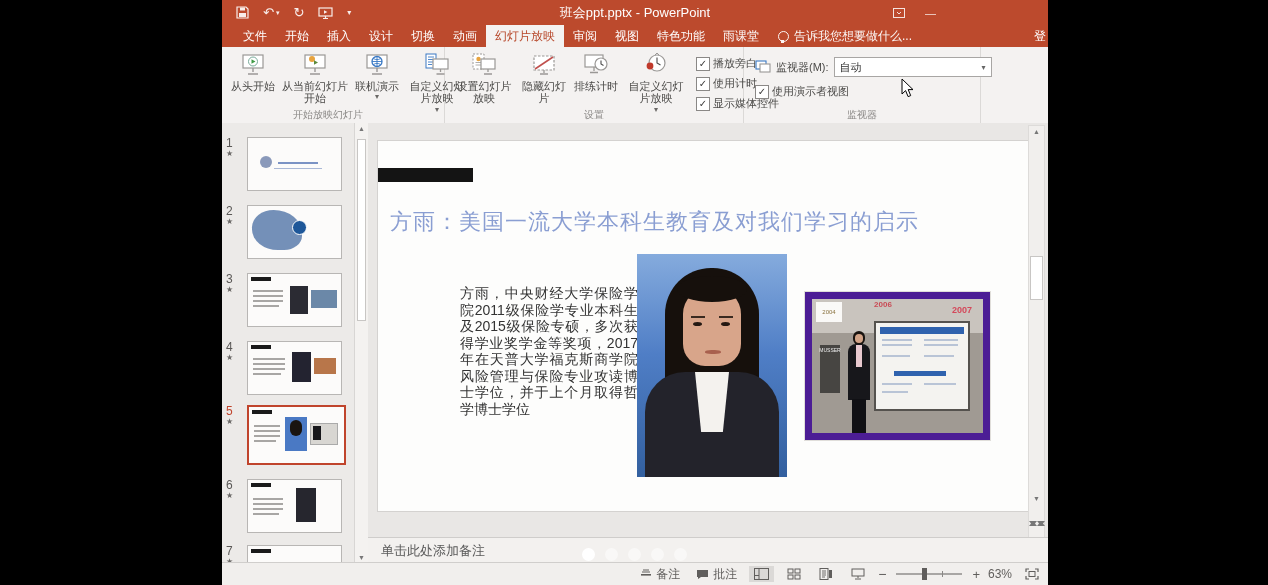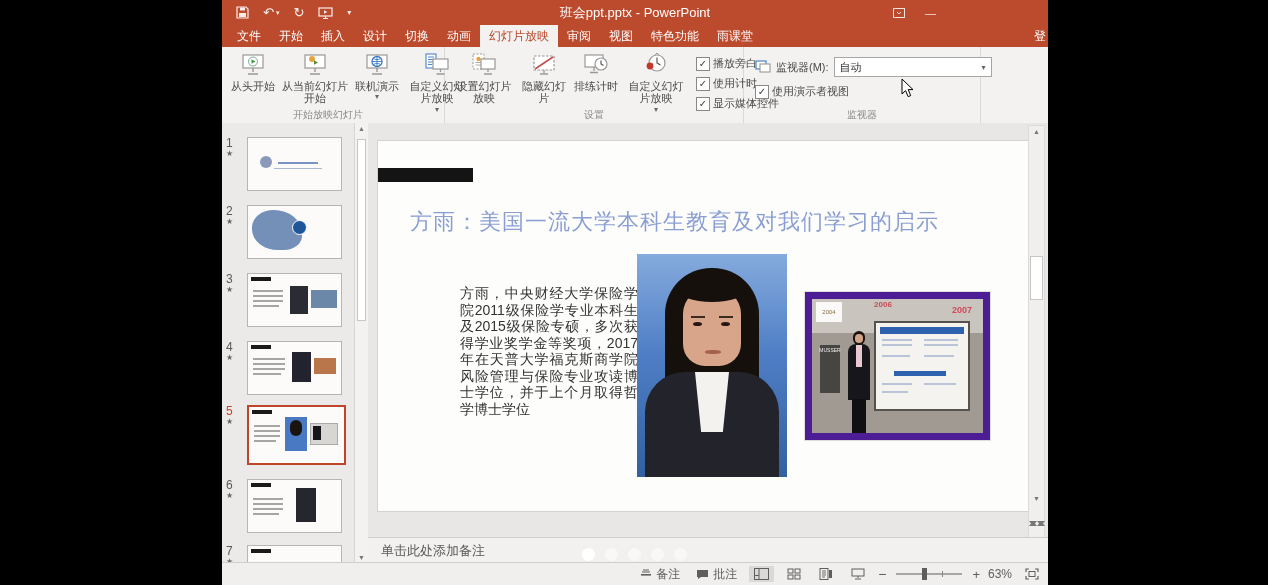--- a/index.html
+++ b/index.html
@@ -8,21 +8,21 @@
   
   .ppt{position:absolute;left:222px;top:0;width:826px;height:585px;background:#e9e7e5;overflow:hidden;}
   
   .titlebar{position:relative;height:25px;background:#bc4a2d;display:flex;align-items:center;color:#fff;}
   .qat{display:flex;align-items:center;gap:14px;margin-left:14px;font-size:13px;}
   .qat .qbtn{opacity:.9;display:flex;align-items:center;}
   .win-title{position:absolute;left:0;right:0;text-align:center;font-size:13px;color:#fff;pointer-events:none;}
   .tb-right{position:absolute;right:112px;top:0;display:flex;gap:20px;align-items:center;height:25px;}
   .tb-right .tbtn{font-size:11px;opacity:.85;}
   
-  .tabrow{height:22px;background:#bc4a2d;display:flex;align-items:stretch;color:#fff;font-size:12px;padding-left:6px;}
+  .tabrow{height:22px;background:#bc4a2d;display:flex;align-items:stretch;color:#fff;font-size:12px;padding-left:12px;}
   .tab{padding:0 9px;line-height:22px;white-space:nowrap;}
   .tab.active{background:#f4f2f1;color:#b7472a;}
   .tellme{display:flex;align-items:center;gap:5px;padding:0 10px;line-height:22px;white-space:nowrap;opacity:.95;}
   .bulb{width:9px;height:9px;border:1.5px solid #fff;border-radius:50%;position:relative;display:inline-block;}
   .bulb:after{content:"";position:absolute;left:2px;top:8px;width:3px;height:3px;background:#fff;}
   .signin{margin-left:auto;line-height:22px;padding-right:2px;}
   
   .ribbon{position:relative;height:76px;background:#f4f2f1;border-bottom:1px solid #d2d0ce;display:flex;}
   .rgroup{position:relative;display:flex;align-items:flex-start;padding:4px 5px 13px 5px;border-right:1px solid #dbd9d7;}
   .rgroup-label{position:absolute;bottom:1px;left:0;right:0;text-align:center;font-size:10px;color:#8a8886;}
@@ -54,21 +54,21 @@
   .tscroll{position:absolute;right:0;top:0;bottom:0;width:13px;background:#f4f2f0;border-left:1px solid #d8d6d4;}
   .tscroll .up{position:absolute;top:2px;left:0;right:0;text-align:center;font-size:7px;color:#777;}
   .tscroll .dn{position:absolute;bottom:2px;left:0;right:0;text-align:center;font-size:7px;color:#777;}
   .tthumb{position:absolute;left:2px;right:2px;top:16px;height:180px;background:#fff;border:1px solid #c8c6c4;}
   
   .editor{position:absolute;left:146px;top:123px;right:0;height:414px;background:#e9e7e5;}
   .slide{position:absolute;left:10px;top:18px;width:650px;height:370px;background:#fdfdfc;
          box-shadow:0 0 0 1px #d4d2d0;}
   .blackbar{position:absolute;left:0;top:27px;width:95px;height:14px;background:#141414;}
   .slide-title{position:absolute;left:12px;top:66px;width:630px;font-size:22px;letter-spacing:1px;
-               color:#8a9ed2;white-space:nowrap;margin-left:20px;}
+               color:#8a9ed2;white-space:nowrap;}
   .slide-body{position:absolute;left:82px;top:144px;width:178px;font-size:14px;line-height:16.5px;
               color:#333;text-align:justify;}
   
   .photo1{position:absolute;left:259px;top:113px;width:150px;height:223px;overflow:hidden;
           background:linear-gradient(180deg,#85abdd 0%,#4f7ec6 45%,#33609f 100%);}
   .p1hair{position:absolute;left:28px;top:14px;width:94px;height:150px;background:#16100c;border-radius:46px 46px 18px 18px;}
   .p1face{position:absolute;left:46px;top:34px;width:58px;height:78px;background:#d8a58a;border-radius:26px 26px 22px 22px;}
   .p1fringe{position:absolute;left:40px;top:22px;width:70px;height:26px;background:#16100c;border-radius:50%;}
   .p1brow1,.p1brow2{position:absolute;top:62px;width:14px;height:2px;background:#3a2a20;}
   .p1brow1{left:54px}.p1brow2{left:82px}
@@ -189,20 +189,24 @@
       <span class="tab">开始</span>
       <span class="tab">插入</span>
       <span class="tab">设计</span>
       <span class="tab">切换</span>
       <span class="tab">动画</span>
       <span class="tab active">幻灯片放映</span>
       <span class="tab">审阅</span>
       <span class="tab">视图</span>
       <span class="tab">特色功能</span>
       <span class="tab">雨课堂</span>
+      <span class="tellme">
+        <span class="bulb"></span>
+        <span>告诉我您想要做什么...</span>
+      </span>
       <span class="signin">登</span>
     </div>
 
     <div class="ribbon">
       <div class="rgroup" style="width:212px;">
         <div class="bigbtn">
           <span class="icon">
             <svg width="26" height="24" viewBox="0 0 26 24">
                 <rect x="3" y="2" width="20" height="13" fill="#fff" stroke="#9a9896" stroke-width="1.2"></rect>
                 <circle cx="13" cy="8.5" r="4.5" fill="#fff" stroke="#7a9" stroke-width="1"></circle>

